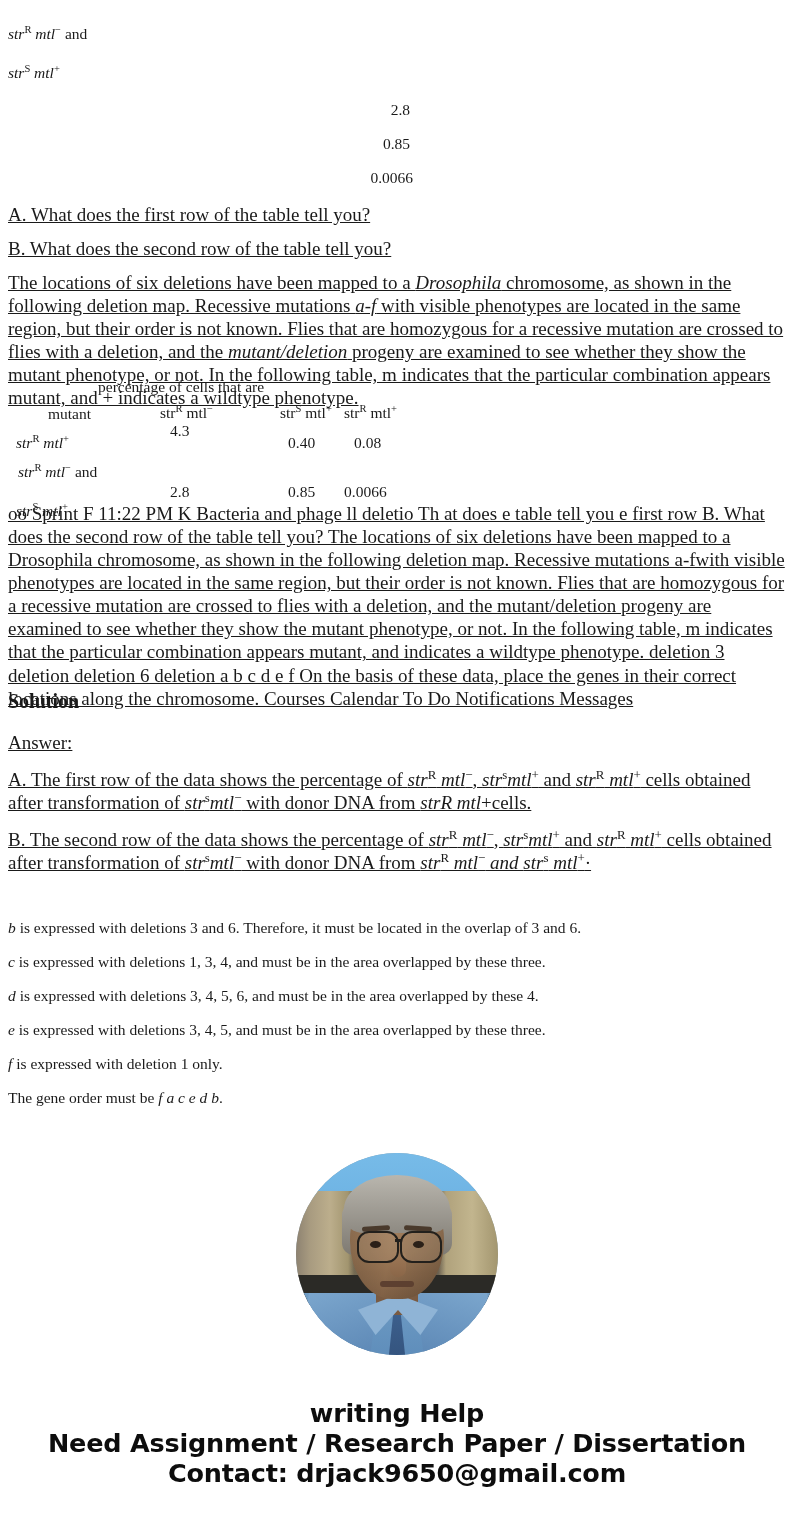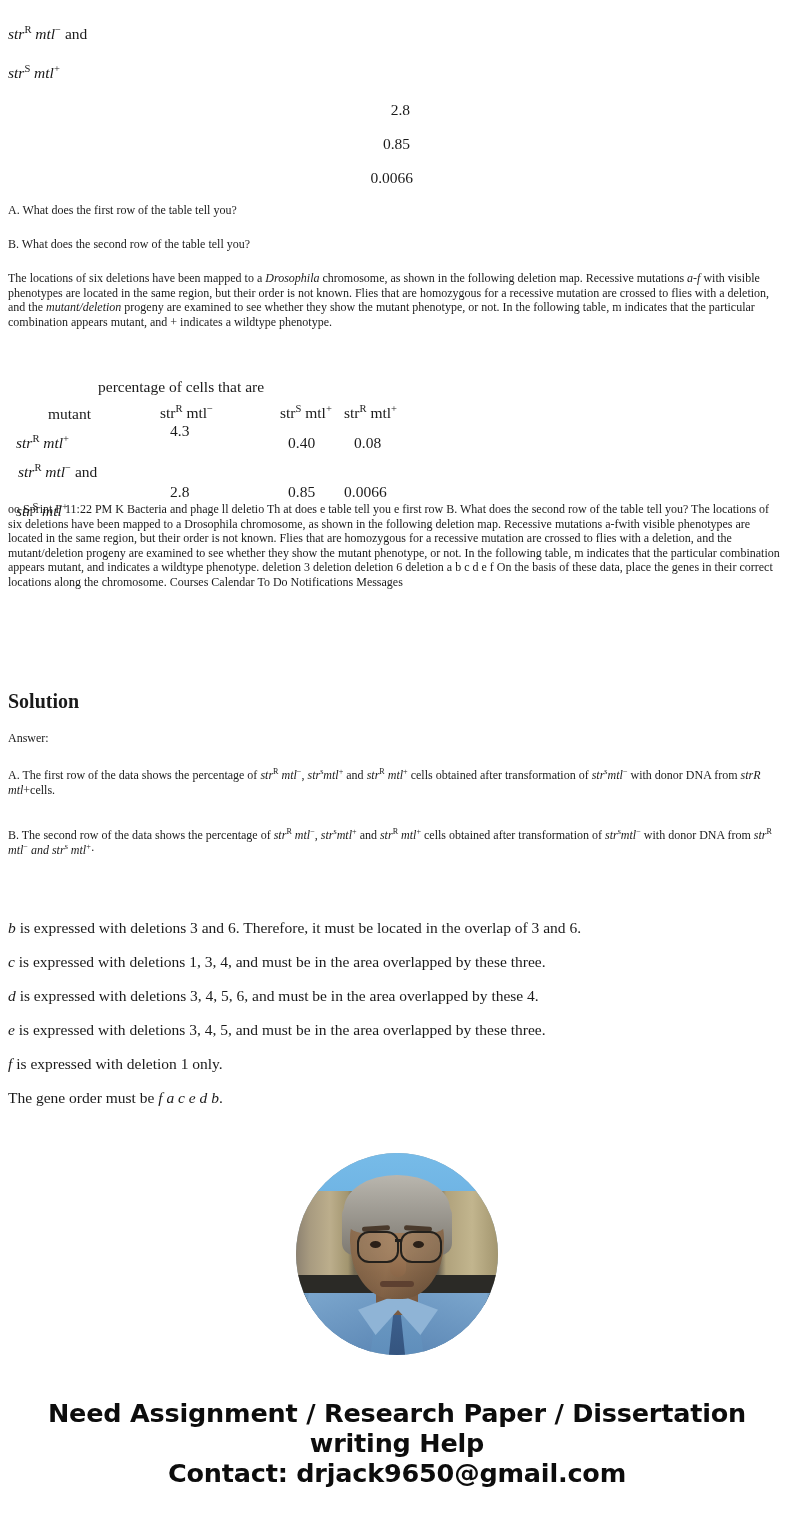--- a/index.html
+++ b/index.html
@@ -26,23 +26,24 @@
   
   .blk {
     position: absolute;
     font-size: 15.5px;
     line-height: 1.22;
   }
   .para {
     position: absolute;
     left: 8px;
     width: 778px;
-    font-size: 12px;
+    font-size: 19px;
     line-height: 1.215;
     text-align: left;
+    text-decoration: underline;
   }
   i, .it { font-style: italic; }
   sup {
     font-size: 0.68em;
     vertical-align: super;
     line-height: 0;
     font-style: normal;
   }
   .upr { font-style: normal; }
 
@@ -399,18 +400,18 @@
     <div class="av-layer av-nose"></div>
     <div class="av-layer av-glass-l"></div>
     <div class="av-layer av-glass-r"></div>
     <div class="av-layer av-bridge"></div>
     <div class="av-layer av-eye-l"></div>
     <div class="av-layer av-eye-r"></div>
     <div class="av-layer av-mouth"></div>
   </div>
 
   <div id="footer">
+    <span class="f-line">writing Help</span>
     <span class="f-line">Need Assignment / Research Paper / Dissertation</span>
-    <span class="f-line">writing Help</span>
     <span class="f-line">Contact: drjack9650@gmail.com</span>
   </div>
 
 </div>
 
 </body></html>

